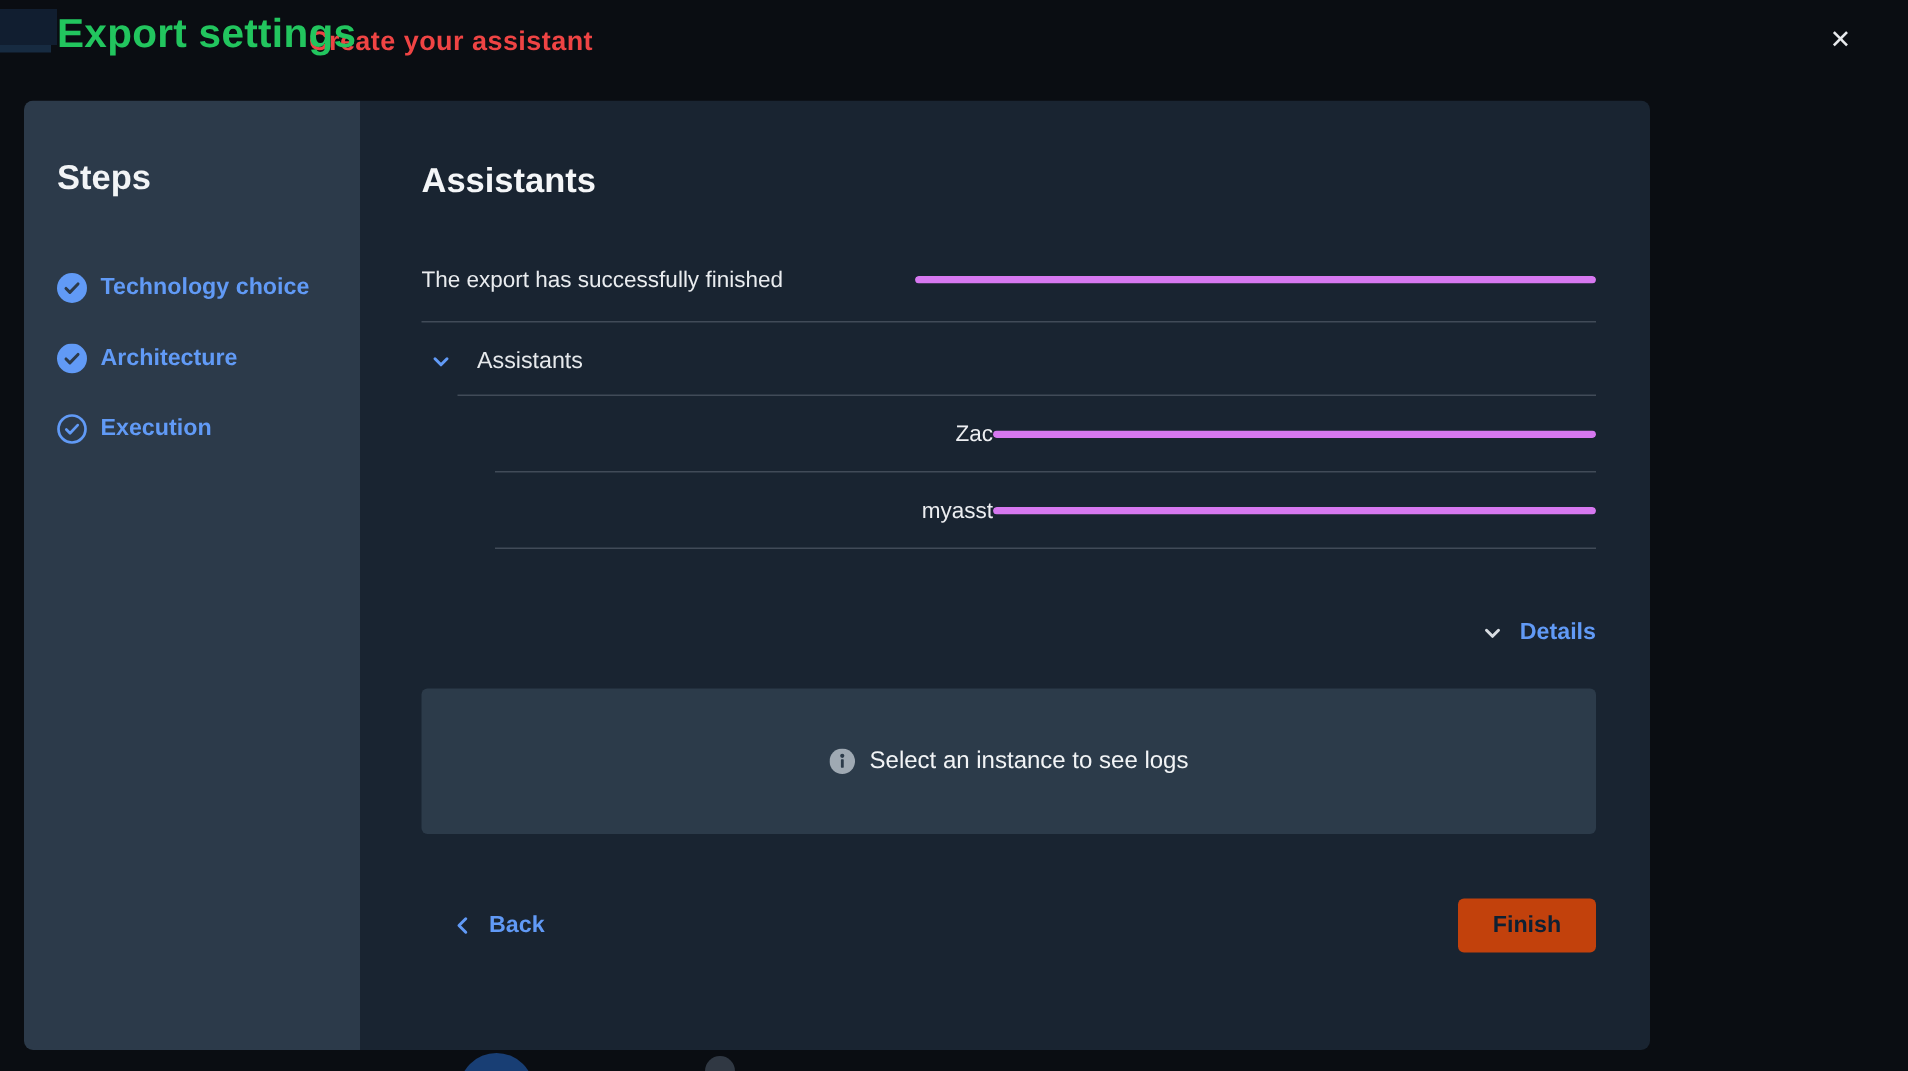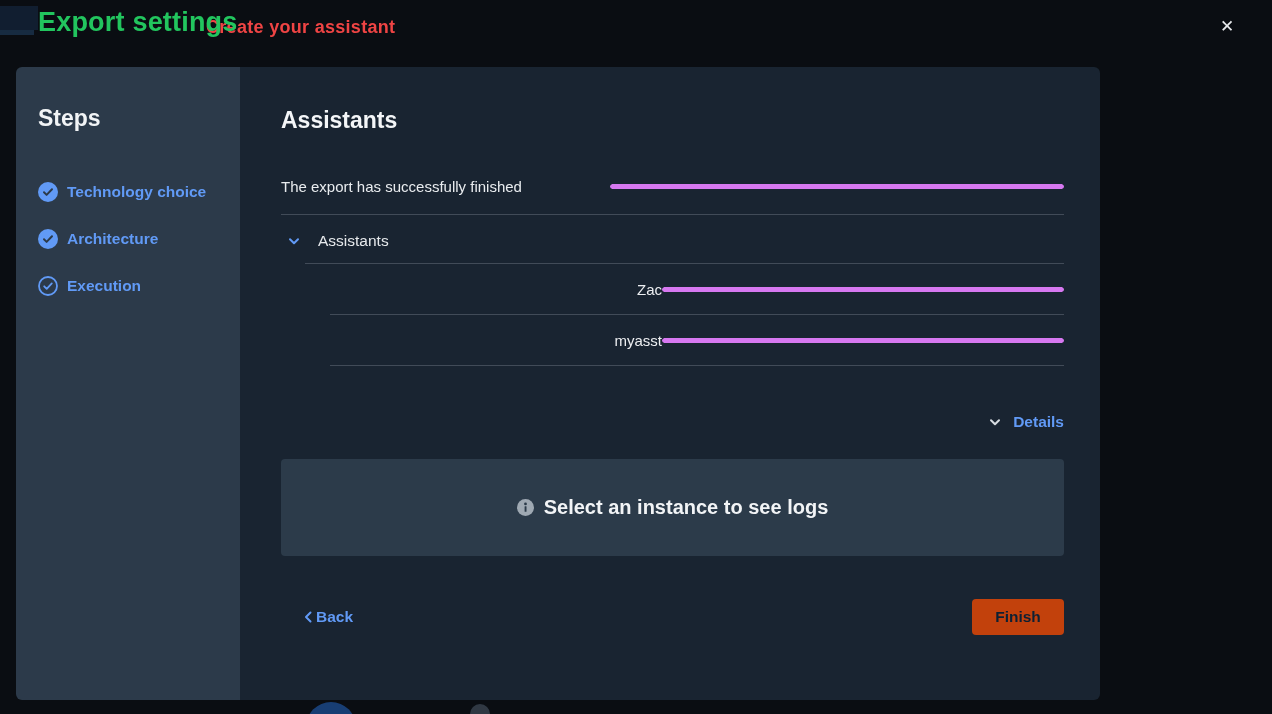--- a/index.html
+++ b/index.html
@@ -98,29 +98,29 @@
   .details-row{
     display:flex;justify-content:flex-end;align-items:center;gap:10px;
     margin-top:47px;cursor:pointer;
   }
   .details-label{font-size:15.5px;font-weight:bold;color:var(--accent);}
 
   .logs-panel{
     margin-top:28px;height:97px;background:var(--panel-bg);border-radius:4px;
     display:flex;align-items:center;justify-content:center;gap:10px;
   }
-  .logs-message{font-size:20px;font-weight:bold;color:var(--text);}
+  .logs-message{font-size:16px;font-weight:normal;color:var(--text);}
   .icon-info circle.bg{fill:#9fa9b3;}
   .icon-info .glyph{fill:var(--panel-bg);}
 
   .footer-row{
     margin-top:43px;display:flex;align-items:center;justify-content:space-between;
   }
   .back-link{
-    display:flex;align-items:center;gap:0;padding-left:20px;cursor:pointer;
+    display:flex;align-items:center;gap:10px;padding-left:20px;cursor:pointer;
   }
   .back-label{font-size:15.5px;font-weight:bold;color:var(--accent);}
   .finish-btn{
     width:92px;height:36px;border:none;border-radius:4px;cursor:pointer;
     background:#c2410c;color:#0e2033;font-weight:bold;font-size:15.5px;
     font-family:"Liberation Sans",sans-serif;
   }
 </style>
 </head>
 <body>

